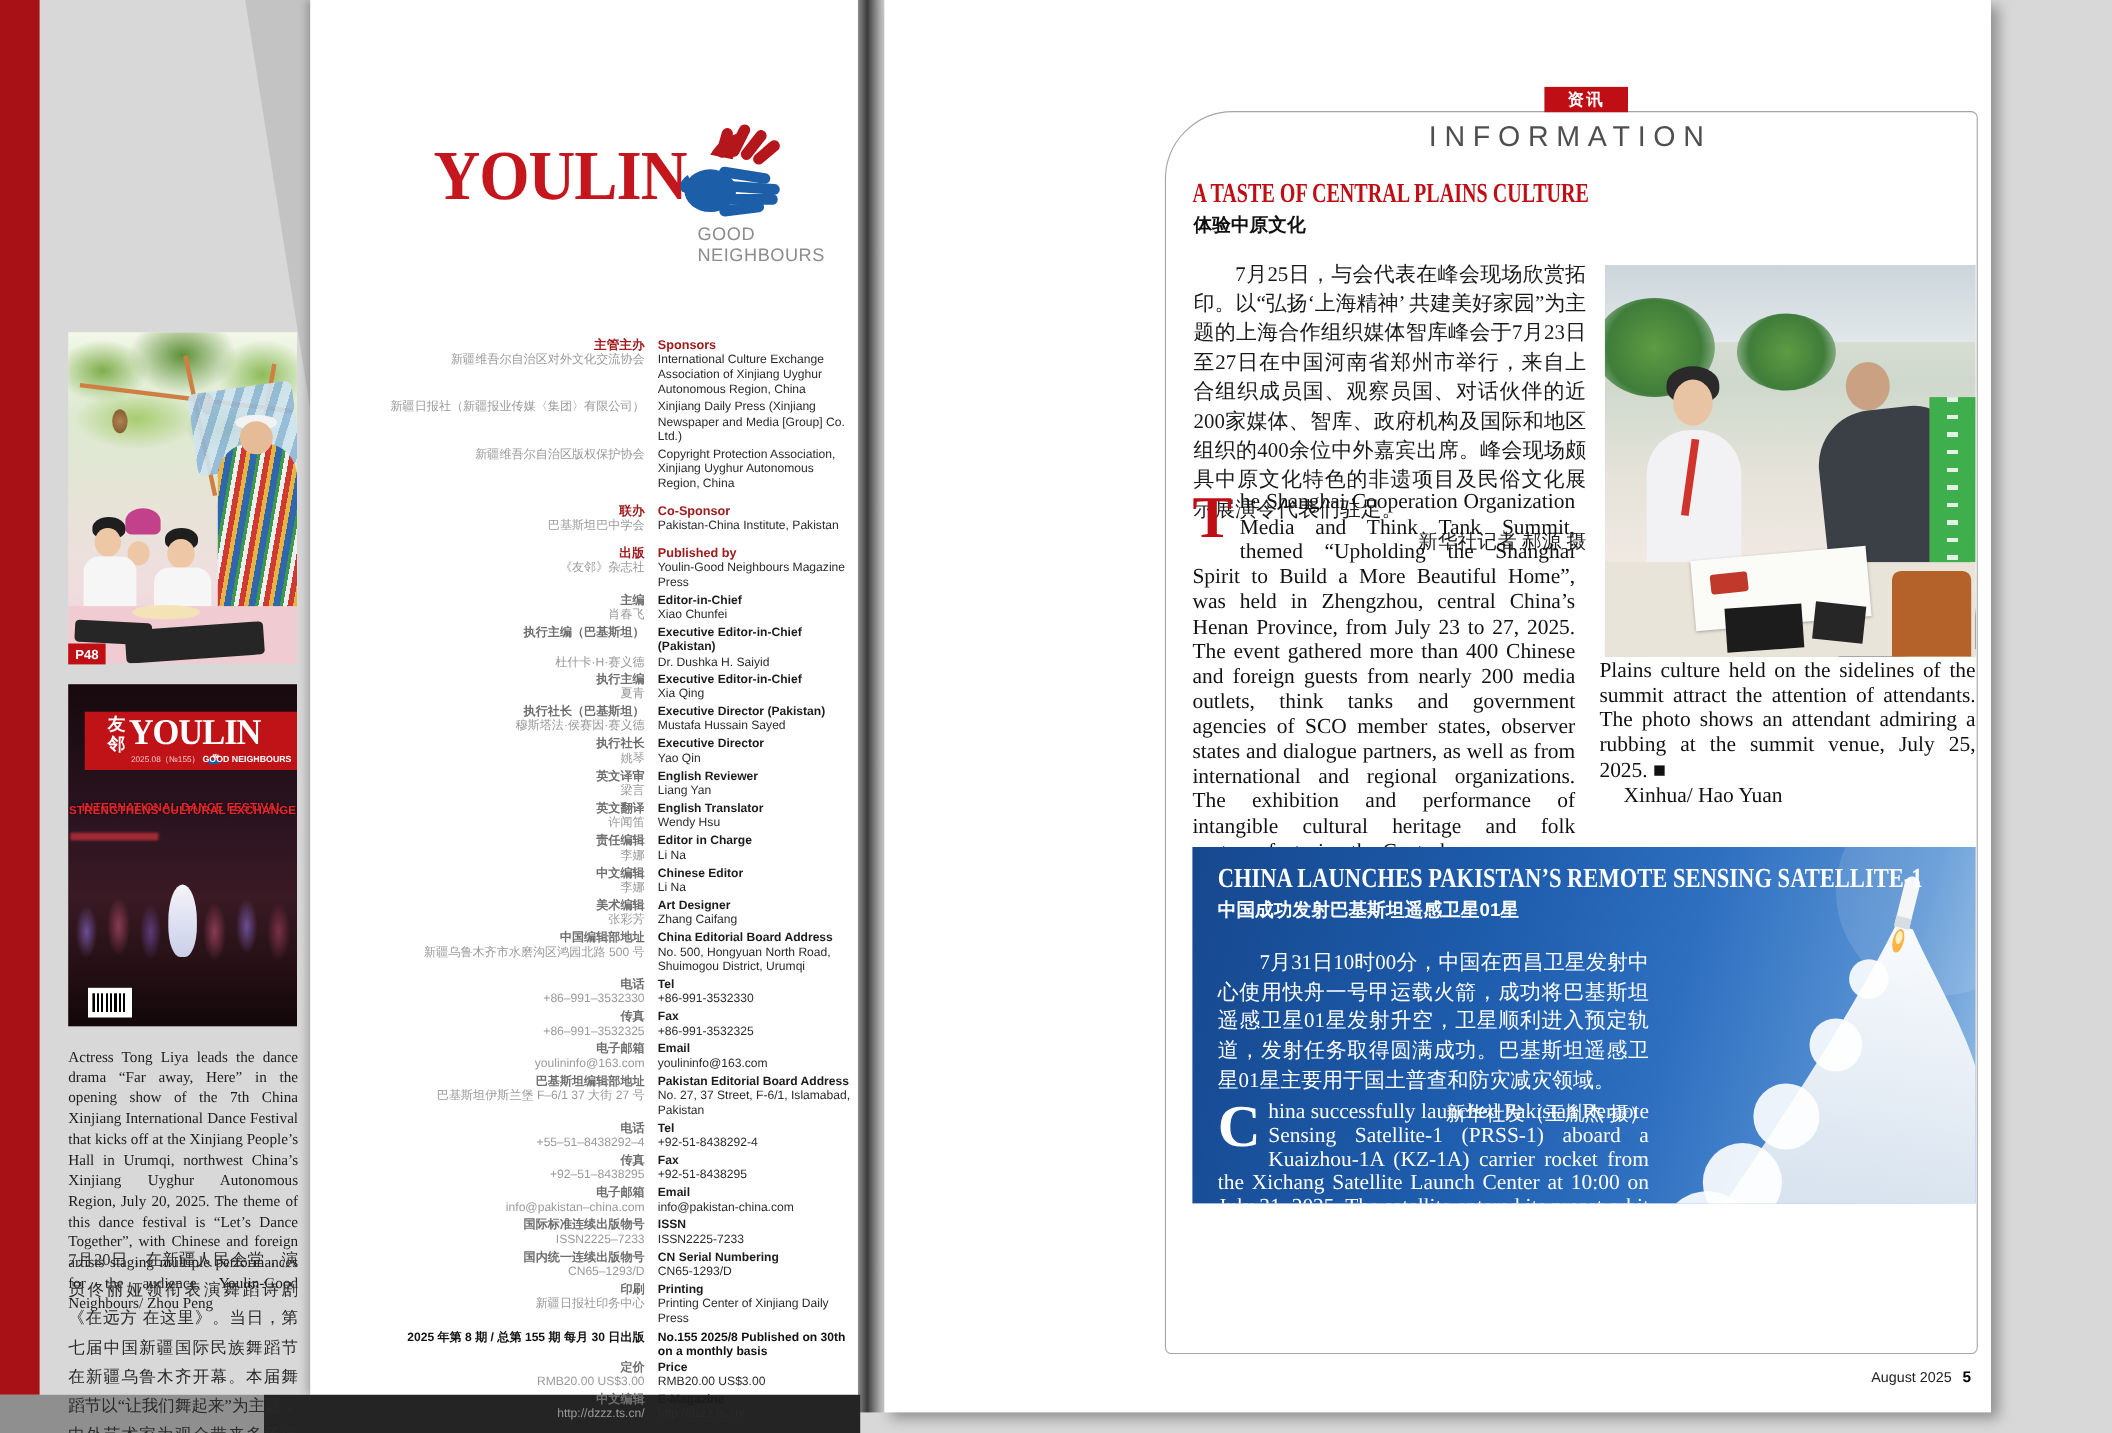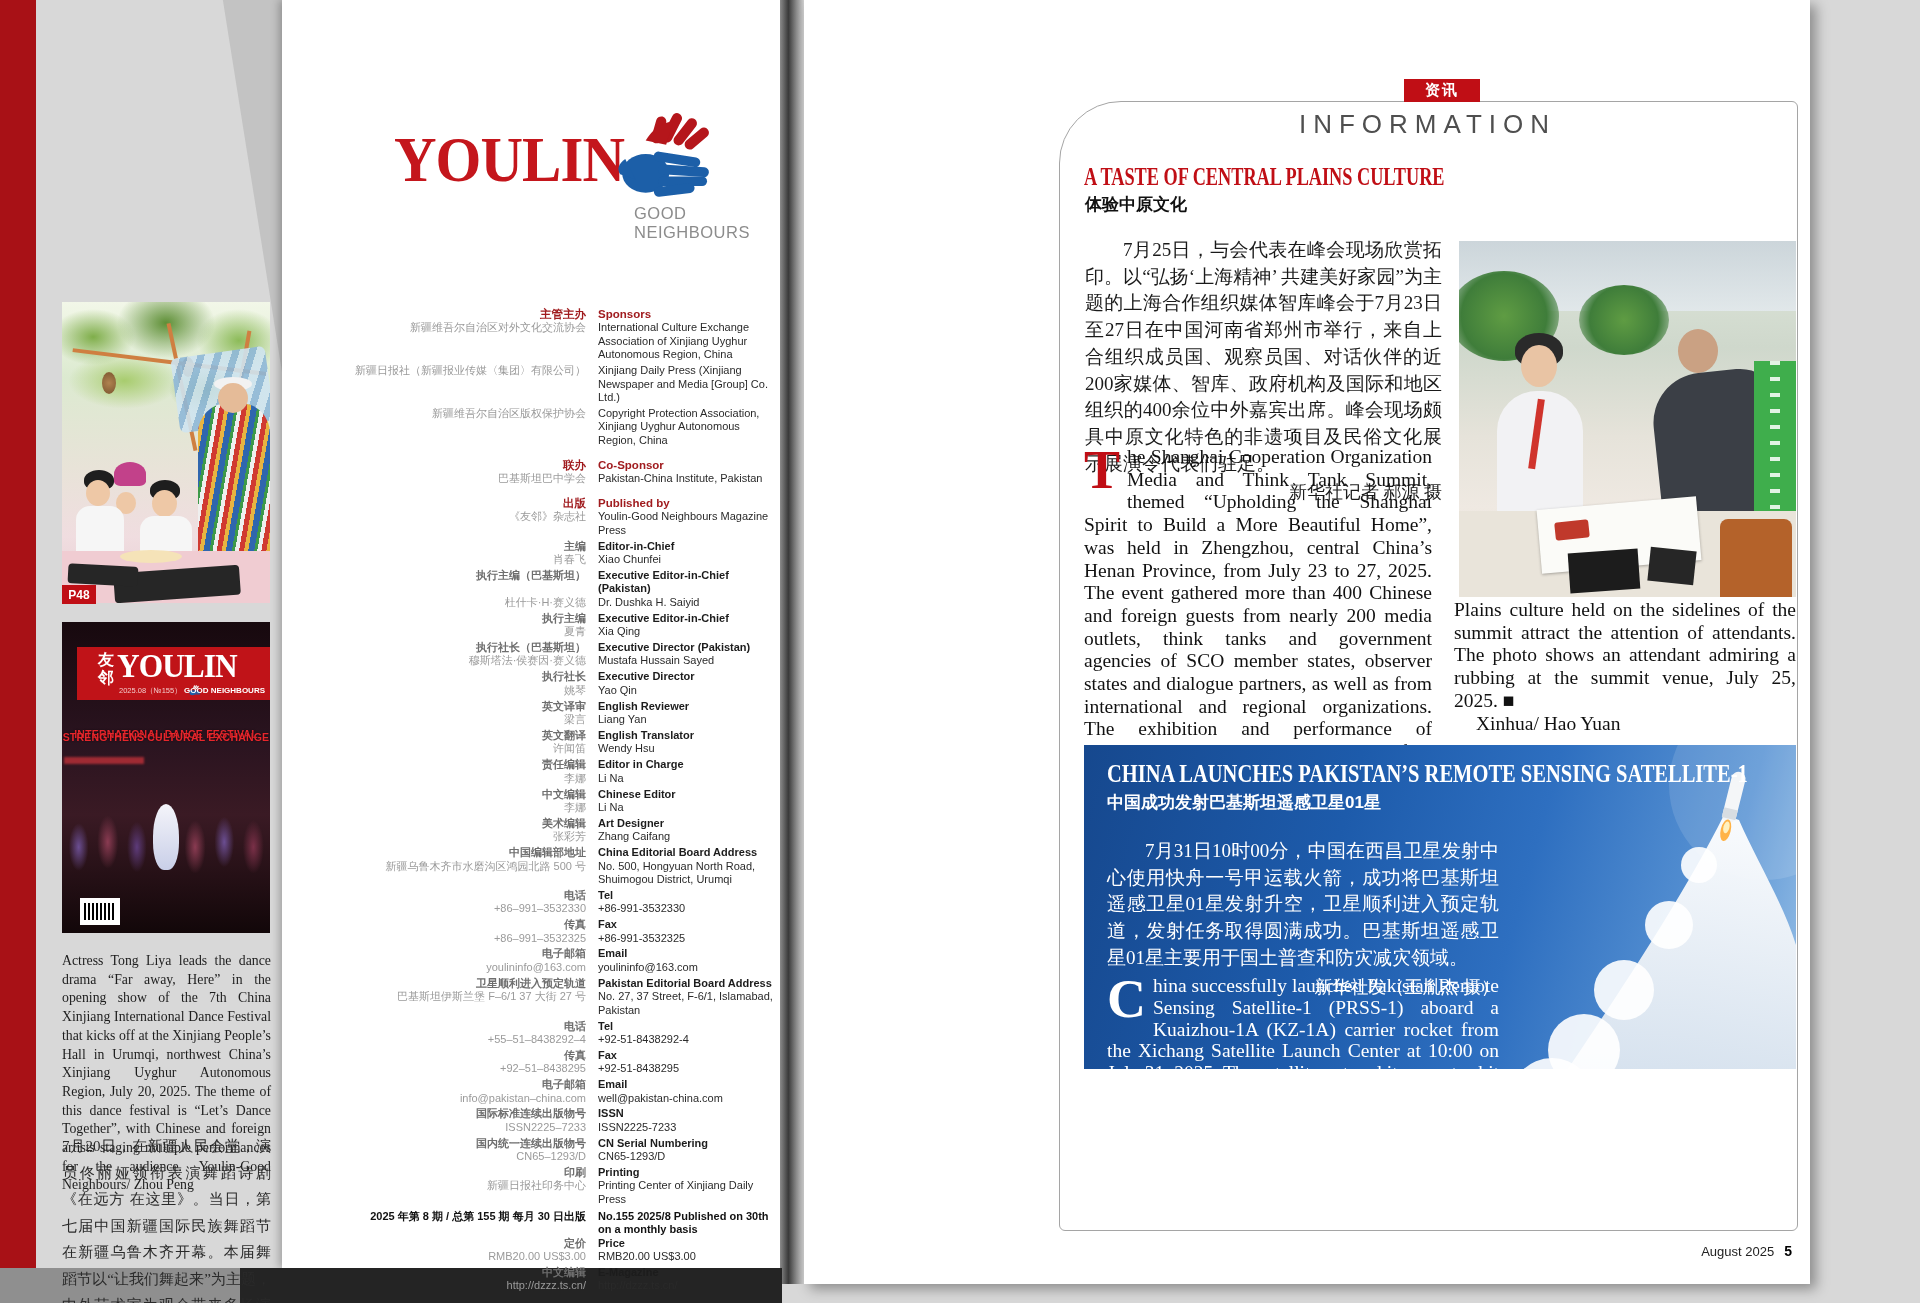--- a/index.html
+++ b/index.html
@@ -108,21 +108,21 @@
   #ph-man-head{right:78px;top:88px;width:40px;height:44px;background:#caa183;border-radius:50%;}
   #ph-table{left:0;bottom:0;width:337px;height:86px;background:#e9e4da;}
   #ph-paper{left:80px;bottom:30px;width:160px;height:64px;background:#fbfbf8;transform:rotate(-5deg);box-shadow:0 1px 3px rgba(0,0,0,.3);}
   #ph-rub1{left:110px;bottom:6px;width:70px;height:40px;background:#1c1c1c;transform:rotate(-4deg);}
   #ph-rub2{left:190px;bottom:14px;width:46px;height:34px;background:#262626;transform:rotate(6deg);}
   #ph-ink{left:96px;bottom:58px;width:34px;height:18px;background:#c0392b;border-radius:3px;transform:rotate(-6deg);}
   #ph-green{right:0;top:120px;width:42px;height:150px;background:#3fae4c;}
   #ph-green .gmarks{width:100%;height:100%;background:repeating-linear-gradient(180deg,rgba(255,255,255,.85) 0 4px,rgba(255,255,255,0) 4px 16px);margin:0 auto;width:10px;}
   #ph-bag{right:4px;bottom:0;width:72px;height:78px;background:#b4622a;border-radius:8px 8px 0 0;}
 
-  #a2-box{left:280px;top:745px;width:712px;height:324px;overflow:hidden;color:#fff;
+  #a2-box{left:280px;top:770px;width:712px;height:324px;overflow:hidden;color:#fff;
      background:linear-gradient(105deg,#16488e 0%,#1d5bab 35%,#2e6fc0 60%,#5a94d4 85%,#9cc3e8 100%);}
   #a2-title{left:23px;top:16px;color:#fff;transform:scaleX(.82);}
   #a2-sub{left:23px;top:46px;font-size:17px;font-weight:bold;color:#fff;}
   #a2-zh{left:23px;top:93px;width:392px;}
   #a2-zh .zh-body,#a2-zh .zh-credit{color:#fff;}
   #a2-en{left:23px;top:230px;width:392px;}
   #a2-en .en-body,#a2-en .en-credit{color:#fff;font-size:19.5px;line-height:21.8px;}
   #a2-en .dropcap{color:#fff;}
   #a2-smoke{left:0;top:0;width:712px;height:427px;}
 
@@ -289,36 +289,36 @@
         <div class="cr-zh val">+86–991–3532330</div>
         <div class="cr-en val">+86-991-3532330</div>
         <div class="cr-zh lab">传真</div>
         <div class="cr-en lab">Fax</div>
         <div class="cr-zh val">+86–991–3532325</div>
         <div class="cr-en val">+86-991-3532325</div>
         <div class="cr-zh lab">电子邮箱</div>
         <div class="cr-en lab">Email</div>
         <div class="cr-zh val">youlininfo@163.com</div>
         <div class="cr-en val">youlininfo@163.com</div>
-        <div class="cr-zh lab">卫星顺利进入预定轨道</div>
+        <div class="cr-zh lab">巴基斯坦编辑部地址</div>
         <div class="cr-en lab">Pakistan Editorial Board Address</div>
         <div class="cr-zh val">巴基斯坦伊斯兰堡 F–6/1 37 大街 27 号</div>
         <div class="cr-en val">No. 27, 37 Street, F-6/1, Islamabad, Pakistan</div>
         <div class="cr-zh lab">电话</div>
         <div class="cr-en lab">Tel</div>
         <div class="cr-zh val">+55–51–8438292–4</div>
         <div class="cr-en val">+92-51-8438292-4</div>
         <div class="cr-zh lab">传真</div>
         <div class="cr-en lab">Fax</div>
         <div class="cr-zh val">+92–51–8438295</div>
         <div class="cr-en val">+92-51-8438295</div>
         <div class="cr-zh lab">电子邮箱</div>
         <div class="cr-en lab">Email</div>
         <div class="cr-zh val">info@pakistan–china.com</div>
-        <div class="cr-en val">well@pakistan-china.com</div>
+        <div class="cr-en val">info@pakistan-china.com</div>
         <div class="cr-zh lab">国际标准连续出版物号</div>
         <div class="cr-en lab">ISSN</div>
         <div class="cr-zh val">ISSN2225–7233</div>
         <div class="cr-en val">ISSN2225-7233</div>
         <div class="cr-zh lab">国内统一连续出版物号</div>
         <div class="cr-en lab">CN Serial Numbering</div>
         <div class="cr-zh val">CN65–1293/D</div>
         <div class="cr-en val">CN65-1293/D</div>
         <div class="cr-zh lab">印刷</div>
         <div class="cr-en lab">Printing</div>

